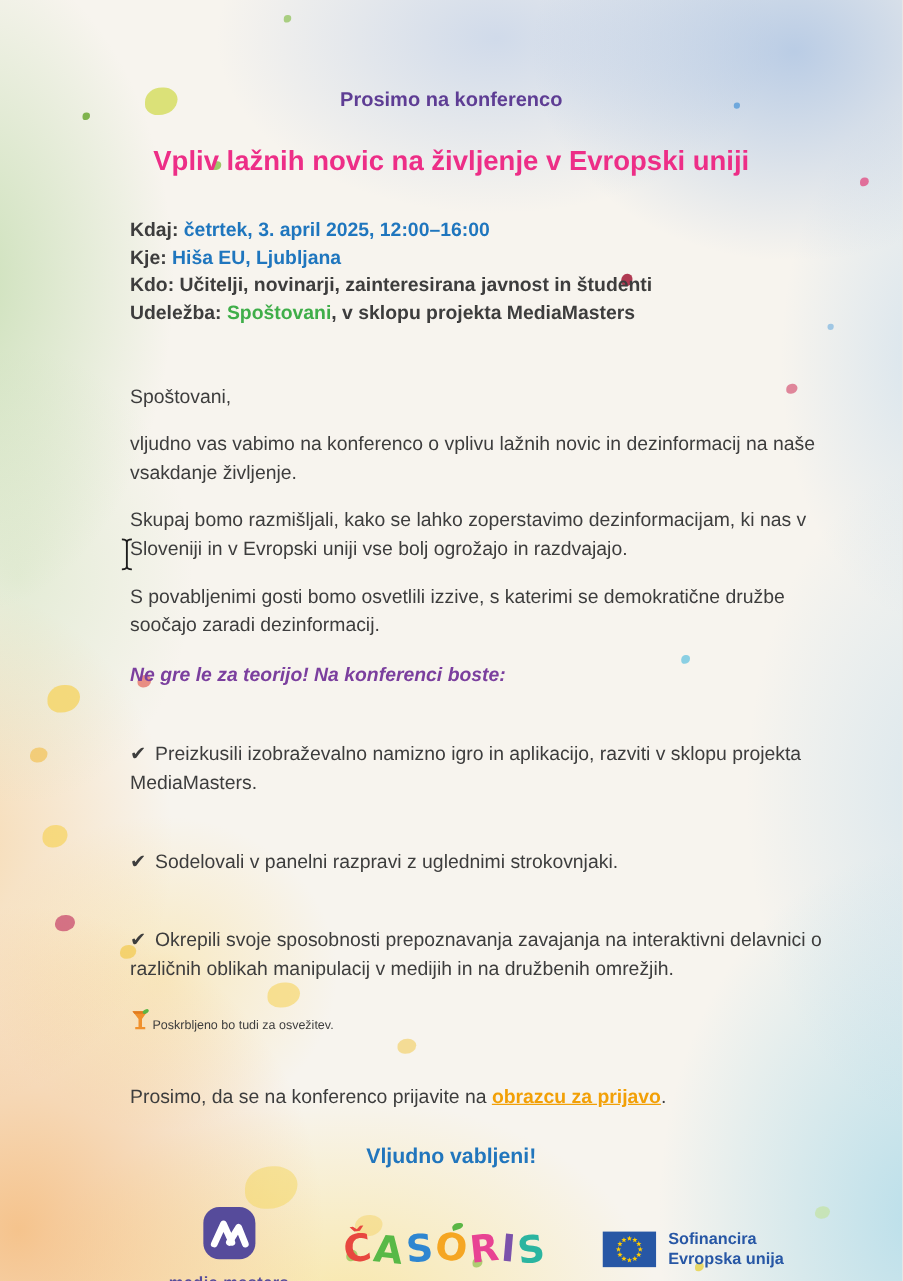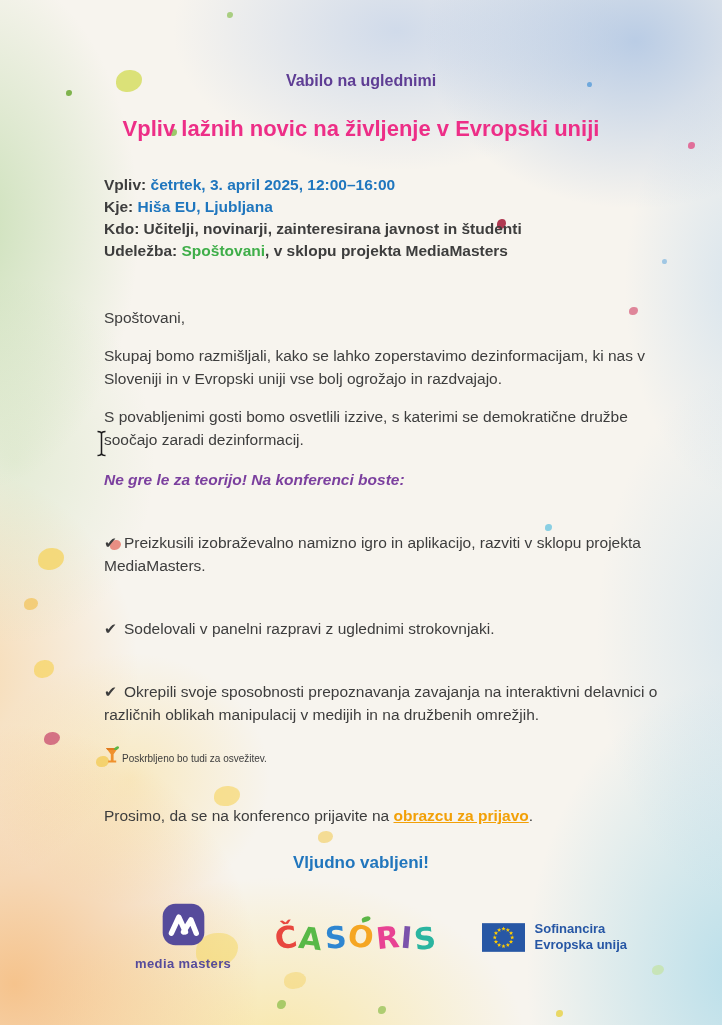--- a/index.html
+++ b/index.html
@@ -98,44 +98,45 @@
     <span class="dot" style="left:196px;top:933px;width:42px;height:34px;background:#F5D44F;opacity:.45;"></span>
     <span class="dot" style="left:284px;top:972px;width:22px;height:17px;background:#F3CE4F;opacity:.4;"></span>
     <span class="dot" style="left:277px;top:1000px;width:9px;height:9px;background:#9BC45B;opacity:.85;"></span>
     <span class="dot" style="left:378px;top:1006px;width:8px;height:8px;background:#9BC45B;opacity:.8;"></span>
     <span class="dot" style="left:556px;top:1010px;width:7px;height:7px;background:#E8D44D;opacity:.85;"></span>
     <span class="dot" style="left:652px;top:965px;width:12px;height:10px;background:#BFE28E;opacity:.55;"></span>
   </div>
 
   <div class="content">
 
-    <div class="kicker page-center">Vabilo na uglednimi</div>
+    <div class="kicker page-center">Prosimo na konferenco</div>
 
     <h1 class="title page-center">Vpliv lažnih novic na življenje v Evropski uniji</h1>
 
     <div class="details">
       <div>
-        <span>Vpliv:</span>
+        <span>Kdaj:</span>
         <span class="val-blue">četrtek, 3. april 2025, 12:00–16:00</span>
       </div>
       <div>
         <span>Kje:</span>
         <span class="val-blue">Hiša EU, Ljubljana</span>
       </div>
       <div>
         <span>Kdo:</span>
         <span>Učitelji, novinarji, zainteresirana javnost in študenti</span>
       </div>
       <div>
         <span>Udeležba:</span>
         <span class="val-green">Spoštovani</span><span>, v sklopu projekta MediaMasters</span>
       </div>
     </div>
 
     <p class="body-p">Spoštovani,</p>
+    <p class="body-p">vljudno vas vabimo na konferenco o vplivu lažnih novic in dezinformacij na naše vsakdanje življenje.</p>
     <p class="body-p">Skupaj bomo razmišljali, kako se lahko zoperstavimo dezinformacijam, ki nas v Sloveniji in v Evropski uniji vse bolj ogrožajo in razdvajajo.</p>
     <p class="body-p">S povabljenimi gosti bomo osvetlili izzive, s katerimi se demokratične družbe soočajo zaradi dezinformacij.</p>
 
     <p class="subhead">Ne gre le za teorijo! Na konferenci boste:</p>
 
     <div class="checklist">
       <p><span class="check">✔</span><span>Preizkusili izobraževalno namizno igro in aplikacijo, razviti v sklopu projekta MediaMasters.</span></p>
       <p><span class="check">✔</span><span>Sodelovali v panelni razpravi z uglednimi strokovnjaki.</span></p>
       <p><span class="check">✔</span><span>Okrepili svoje sposobnosti prepoznavanja zavajanja na interaktivni delavnici o različnih oblikah manipulacij v medijih in na družbenih omrežjih.</span></p>
     </div>

